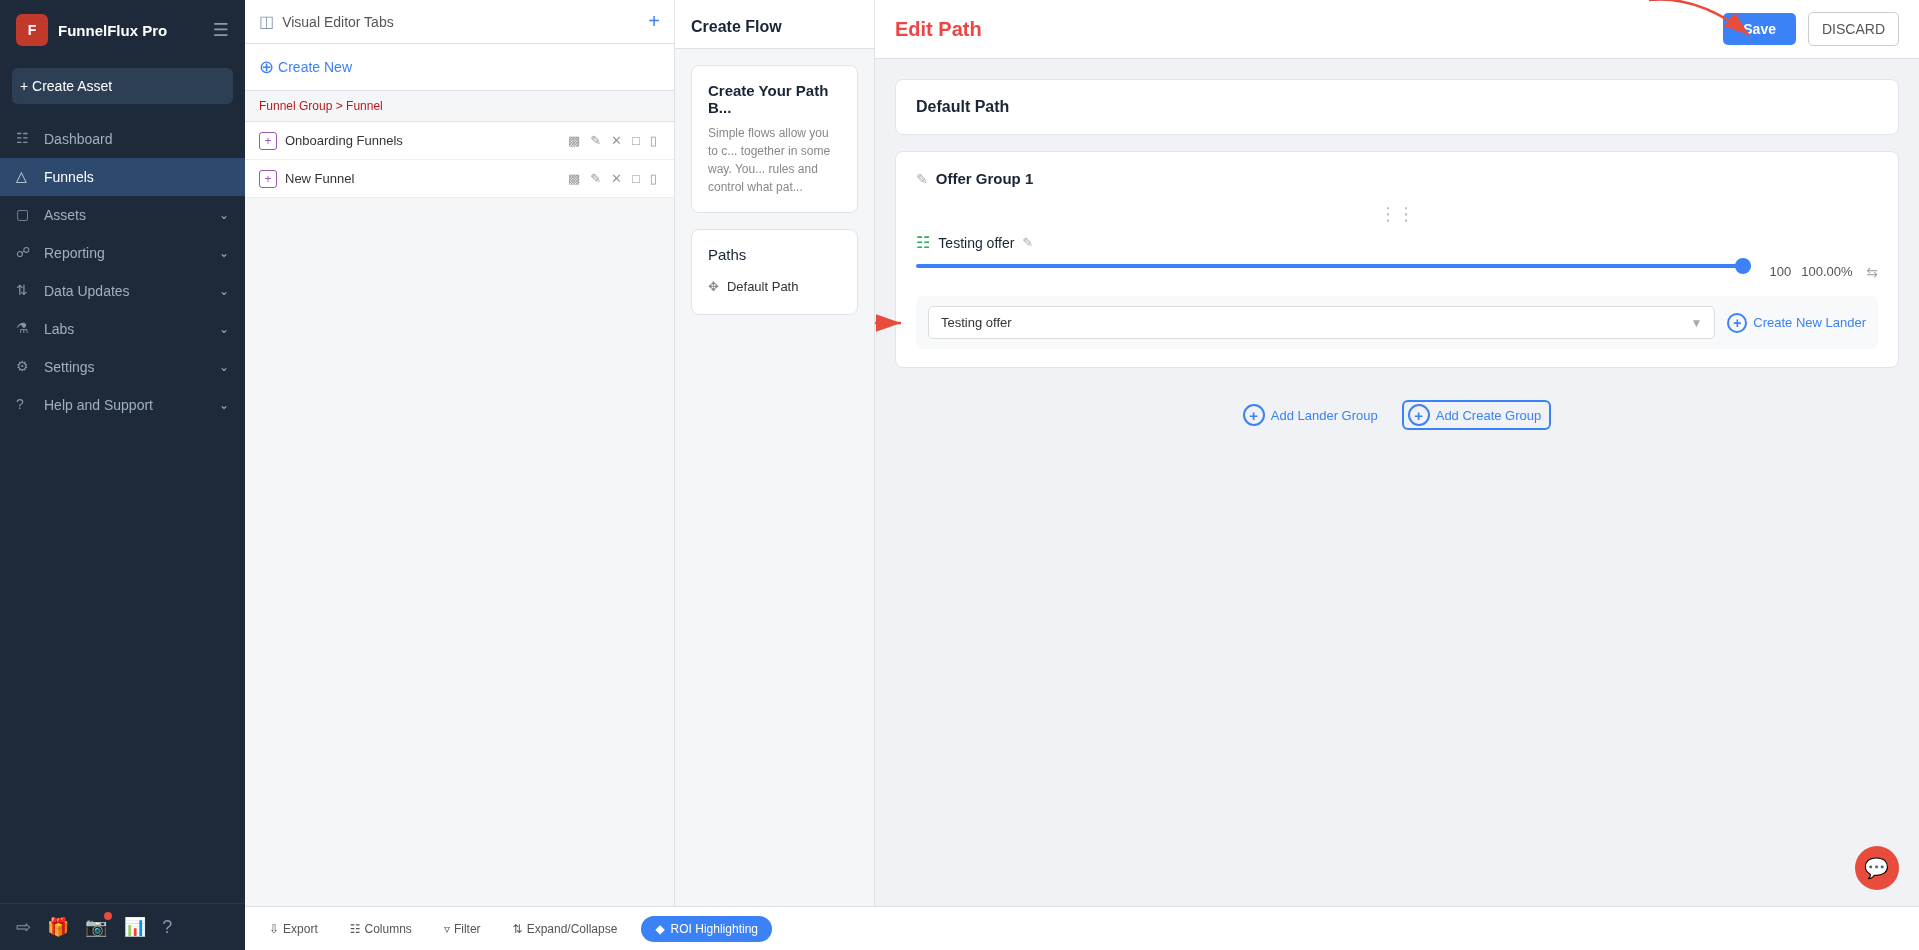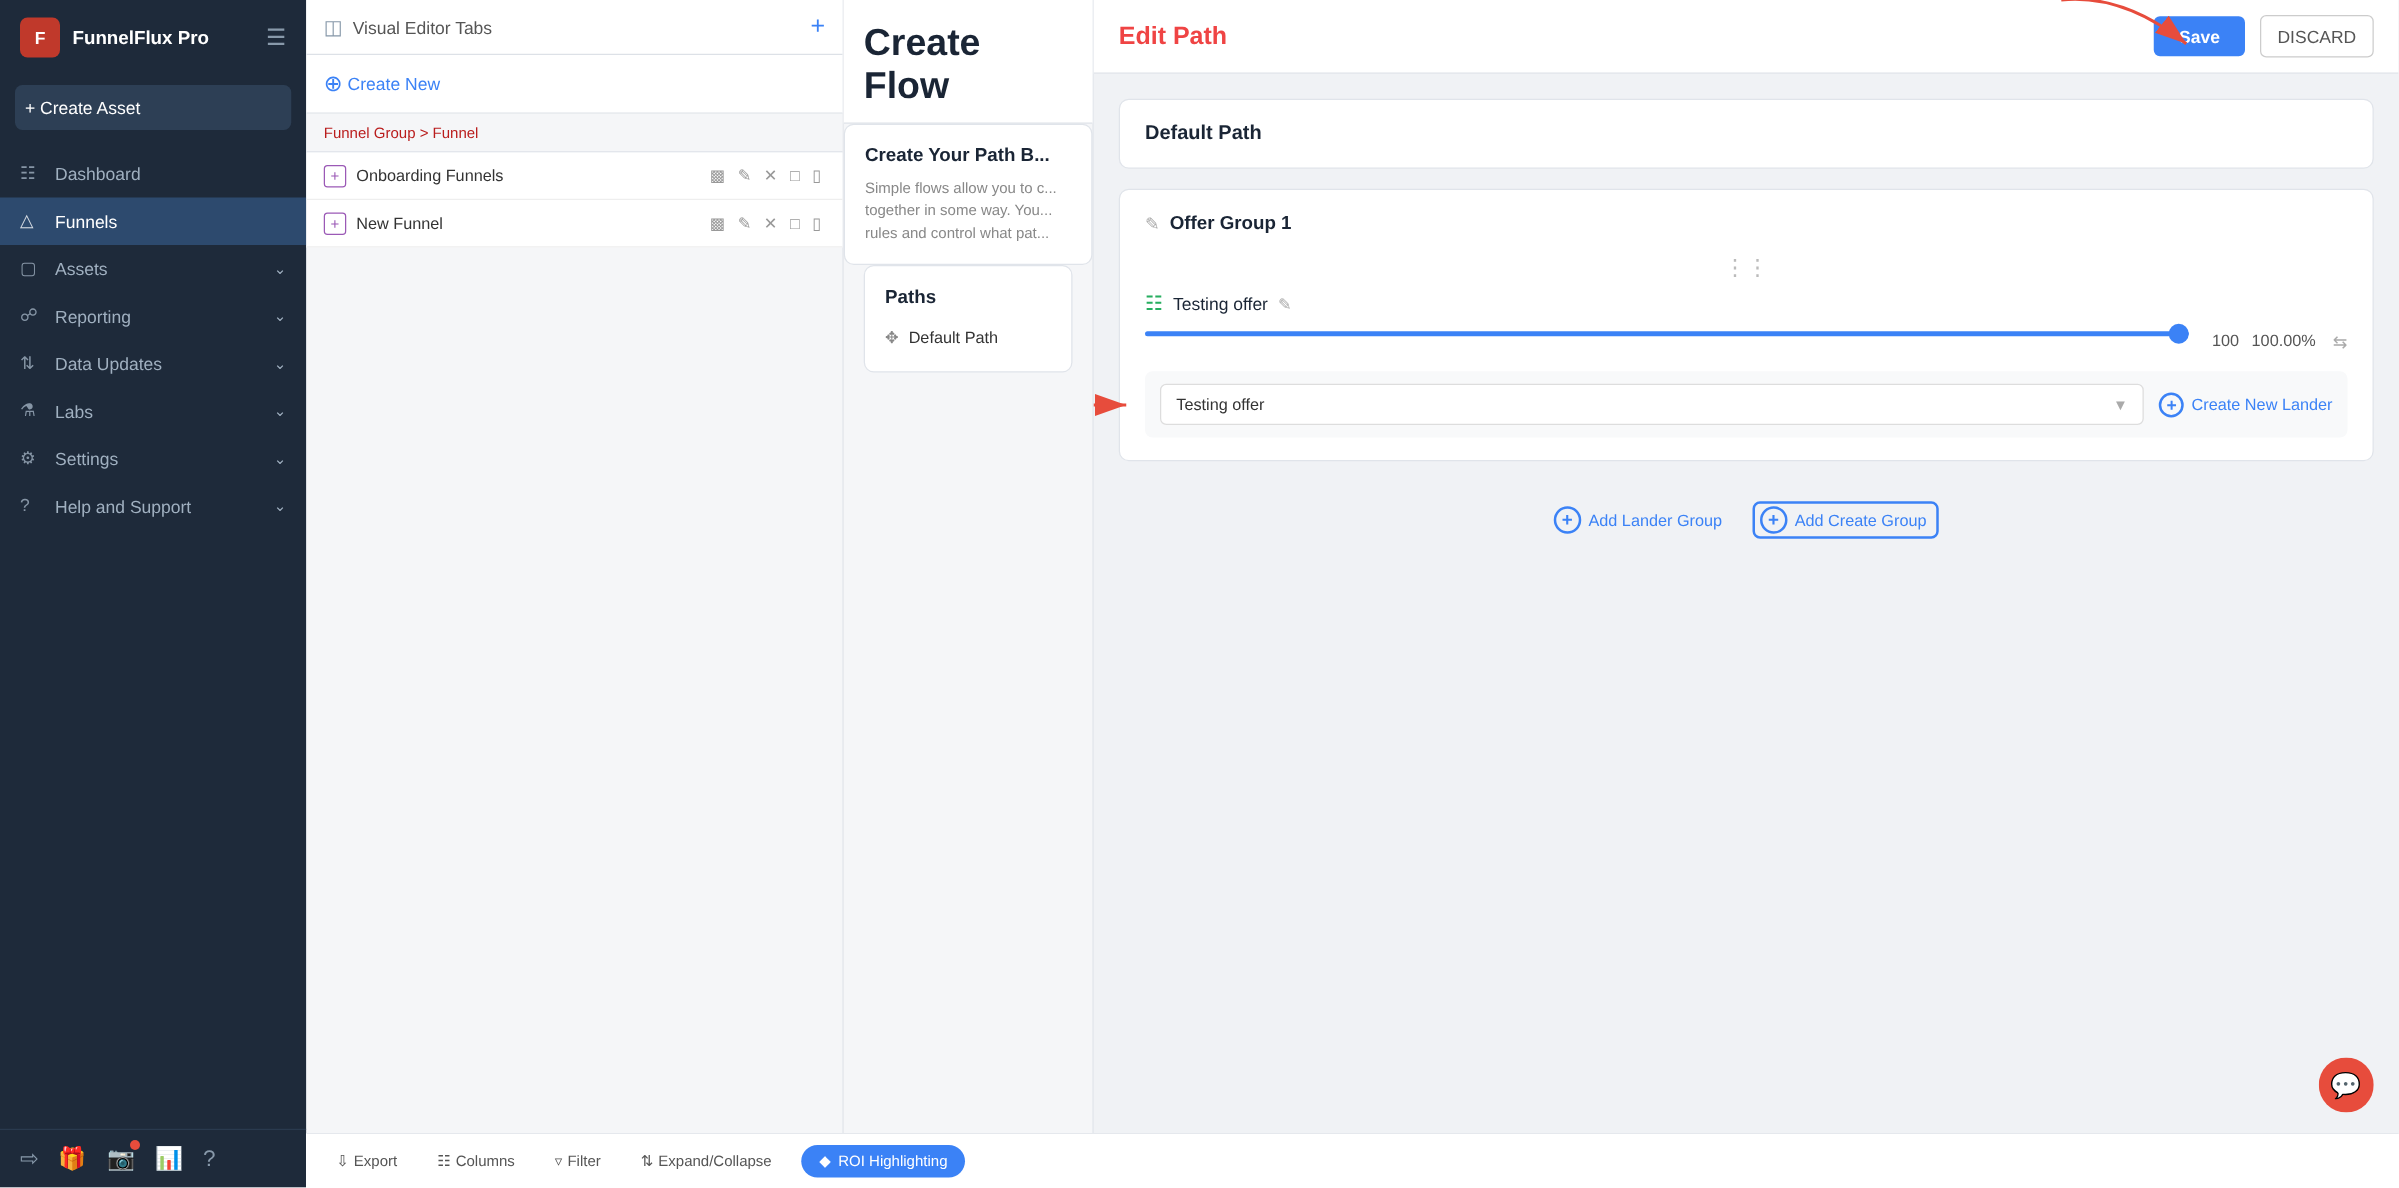--- a/index.html
+++ b/index.html
@@ -193,29 +193,30 @@
       width: 200px;
       min-width: 200px;
       background: #f5f6f8;
       display: flex;
       flex-direction: column;
       height: 100%;
       border-right: 1px solid #dde1e7;
     }
     #flow-panel-header {
       padding: 18px 16px 12px;
-      font-size: 30px;
+      font-size: 16px;
       font-weight: 600;
       color: #1a2535;
       background: white;
       border-bottom: 1px solid #dde1e7;
     }
 
     
     #path-info-box {
+      margin: 16px;
       background: white;
       border-radius: 8px;
       padding: 16px;
       border: 1px solid #e0e4ea;
     }
     #path-info-title {
       font-weight: 600;
       font-size: 15px;
       color: #1a2535;
       margin-bottom: 8px;
@@ -228,21 +229,21 @@
 
     
     #paths-box {
       margin: 0 16px 16px;
       background: white;
       border-radius: 8px;
       padding: 16px;
       border: 1px solid #e0e4ea;
     }
     #paths-title {
-      font-weight: 700;
+      font-weight: 400;
       font-size: 15px;
       color: #1a2535;
       margin-bottom: 12px;
     }
     .path-item {
       display: flex;
       align-items: center;
       gap: 8px;
       font-size: 13px;
       color: #333;

